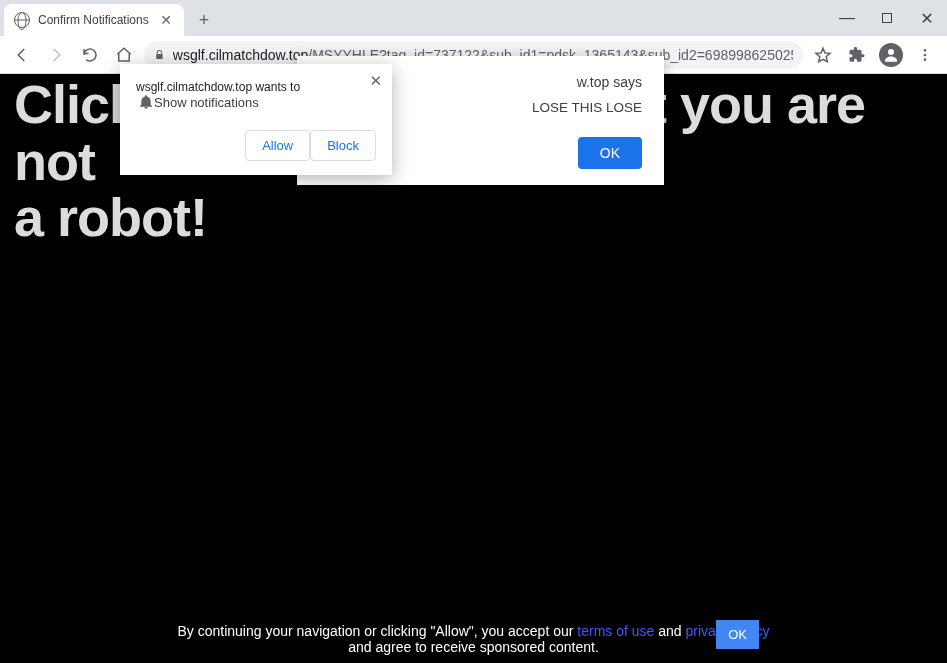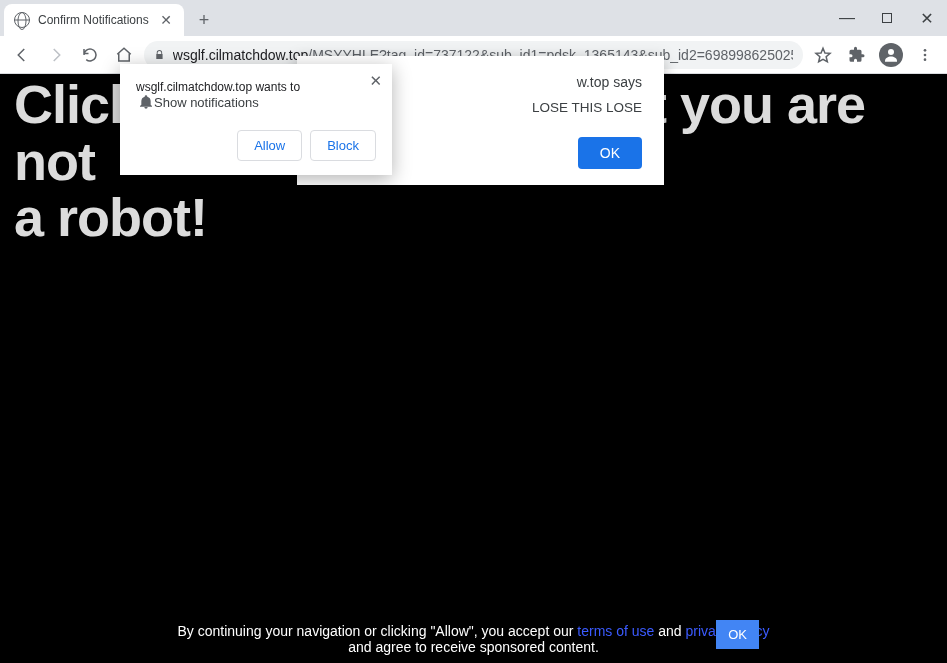--- a/index.html
+++ b/index.html
@@ -47,21 +47,21 @@
   .js-alert-actions { display: flex; justify-content: flex-end; margin-top: 22px; }
   .ok-btn { background: #1a73e8; color: #fff; border: none; border-radius: 4px; padding: 8px 22px; font-size: 14px; cursor: pointer; }
 
   
   .notif { position: absolute; left: 120px; top: 64px; width: 272px; background: #fff; box-shadow: 0 4px 18px rgba(0,0,0,.3); padding: 16px 16px 14px 16px; z-index: 5; }
   .notif-close { position: absolute; right: 10px; top: 8px; font-size: 15px; color: #5f6368; cursor: pointer; }
   .notif-title { font-size: 12px; color: #202124; }
   .notif-row { display: flex; align-items: center; padding-left: 2px; }
   .bell { width: 16px; height: 16px; fill: #5f6368; }
   .notif-text { font-size: 13px; color: #3c4043; }
-  .notif-actions { display: flex; justify-content: flex-end; gap: 8px; margin-top: 20px; }
+  .notif-actions { display: flex; justify-content: flex-end; margin-top: 20px; }
   .pill-btn { background: #fff; border: 1px solid #dadce0; color: #1a73e8; border-radius: 4px; padding: 7px 16px; font-size: 13px; cursor: pointer; }
 </style>
 </head>
 <body>
 
 <div class="titlebar">
   <div class="tab">
     <span class="globe"></span>
     <span class="tab-title">Confirm Notifications</span>
     <span class="tab-close">✕</span>

